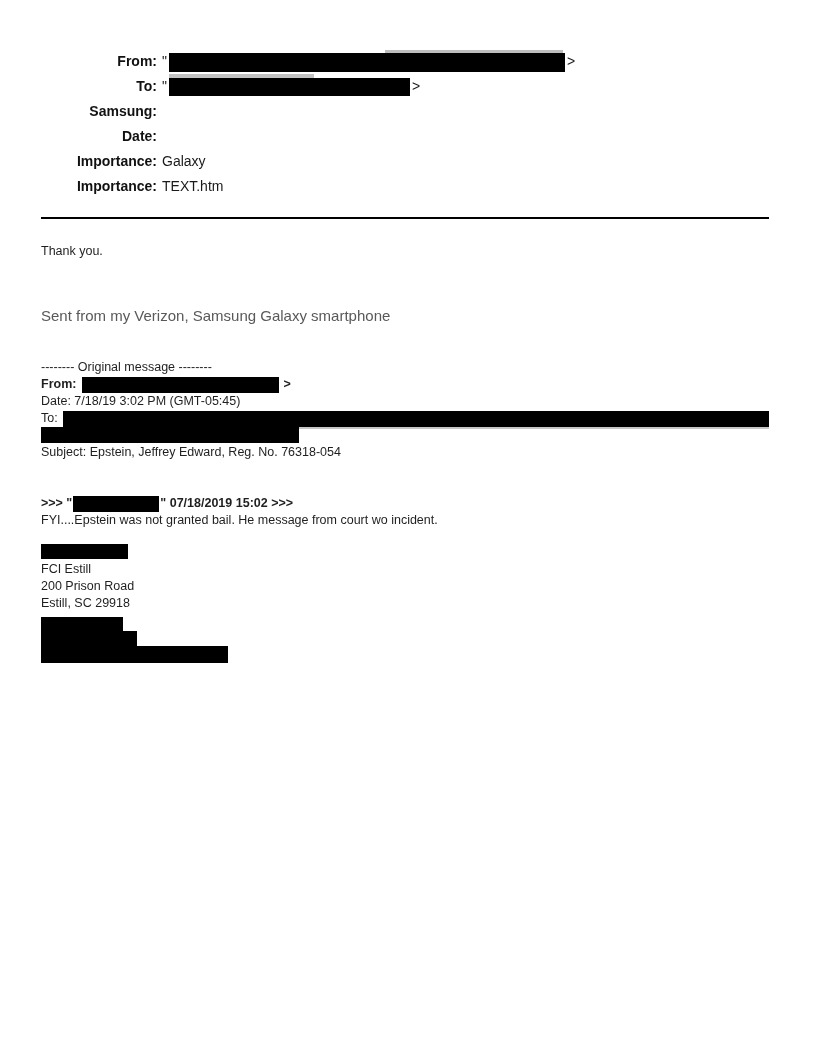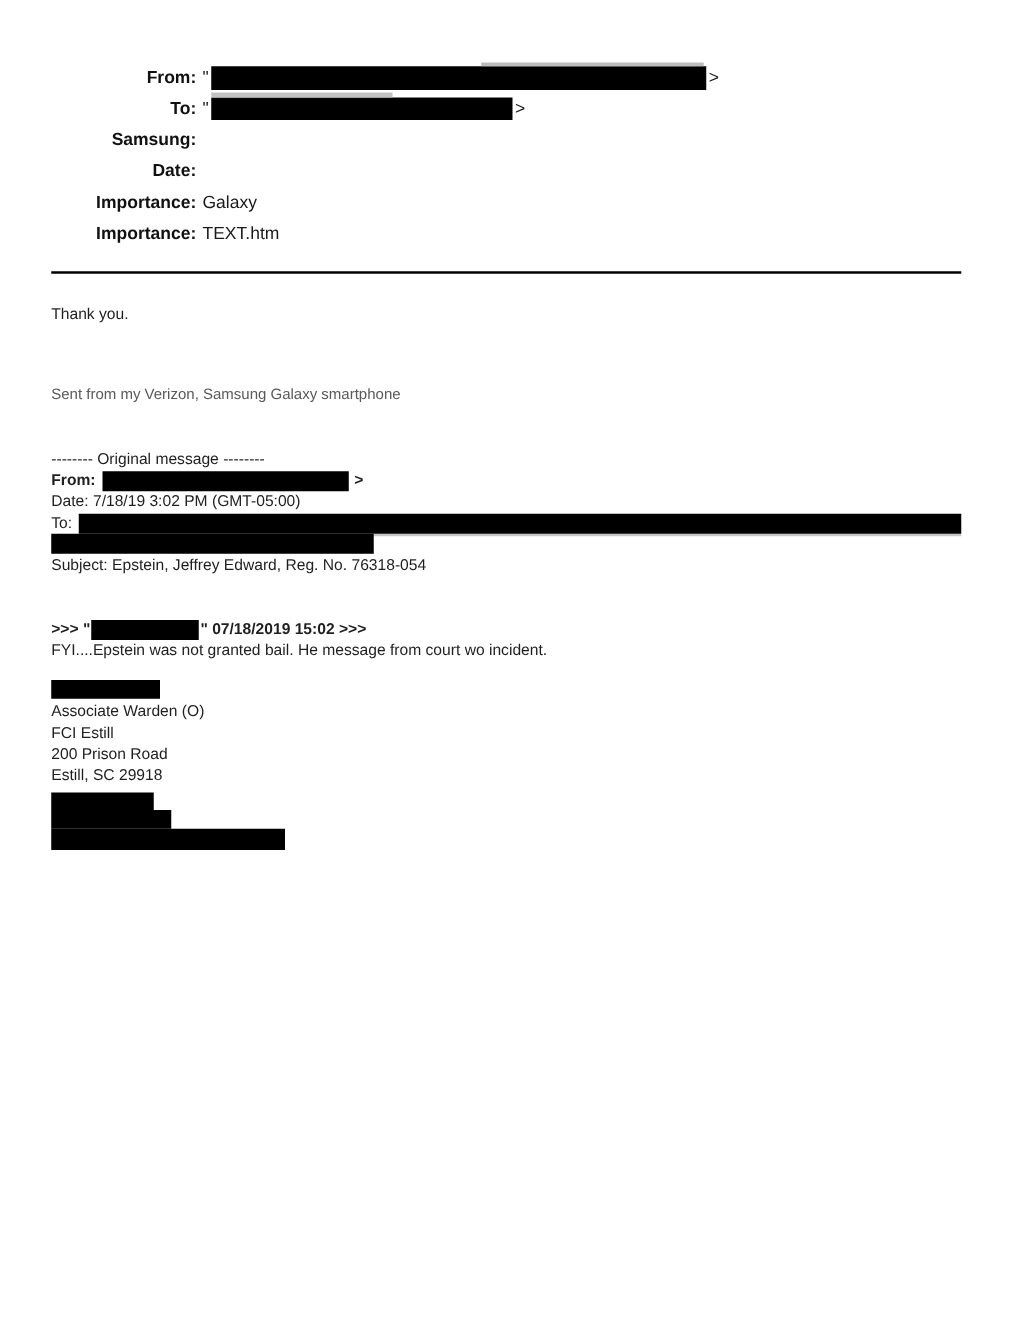--- a/index.html
+++ b/index.html
@@ -65,21 +65,21 @@
   
   .email-body {
     margin: 0 47px 0 41px;
     font-size: 12.5px;
     line-height: 17px;
     color: #1f1f1f;
   }
   .thankyou { margin: 24px 0 0 0; }
   .sent-from {
     margin: 48px 0 0 0;
-    font-size: 12px;
+    font-size: 15px;
     line-height: 15px;
     color: #595959;
   }
 
   .orig-block { margin-top: 36px; }
   .orig-block > div { height: 17px; }
   .inline-row { white-space: nowrap; font-weight: bold; }
   .r-orig-from { width: 197px; height: 16px; margin: 0 4px 0 6px; }
   .to-row { display: flex; align-items: center; }
   .to-row .r-orig-to { flex: 1; height: 16px; margin-left: 5px; }
@@ -141,42 +141,41 @@
 
   <div class="email-body">
 
     <p class="thankyou">Thank you.</p>
 
     <p class="sent-from">Sent from my Verizon, Samsung Galaxy smartphone</p>
 
     <div class="orig-block">
       <div>-------- Original message --------</div>
       <div class="inline-row"><span>From:</span><span class="redact r-orig-from"></span><span>&gt;</span></div>
-      <div>Date: 7/18/19 3:02 PM (GMT-05:00)</div>
+      <div>Date: 7/18/19 3:02 PM (GMT-05:45)</div>
       <div class="to-row">
           <span>To:</span>
           <span class="redact r-orig-to"></span>
         </div>
       <div class="cont-row">
           <span class="redact r-orig-to2"></span>
           <span class="scan-line"></span>
         </div>
       <div>Subject: Epstein, Jeffrey Edward, Reg. No. 76318-054</div>
     </div>
 
     <div class="quoted-block">
       <div class="inline-row"><span>&gt;&gt;&gt; "</span><span class="redact r-quoted-name"></span><span>" 07/18/2019 15:02 &gt;&gt;&gt;</span></div>
       <div>FYI....Epstein was not granted bail. He message from court wo incident.</div>
     </div>
 
     <div class="sig-block">
       <div>
           <span class="redact r-sig-name"></span>
         </div>
-      <div>Associate Warden (O)</div>
       <div>FCI Estill</div>
       <div>200 Prison Road</div>
       <div>Estill, SC 29918</div>
     </div>
 
     <div class="steps-block">
       <div class="step step-1"></div>
       <div class="step step-2"></div>
       <div class="step step-3"></div>
     </div>

